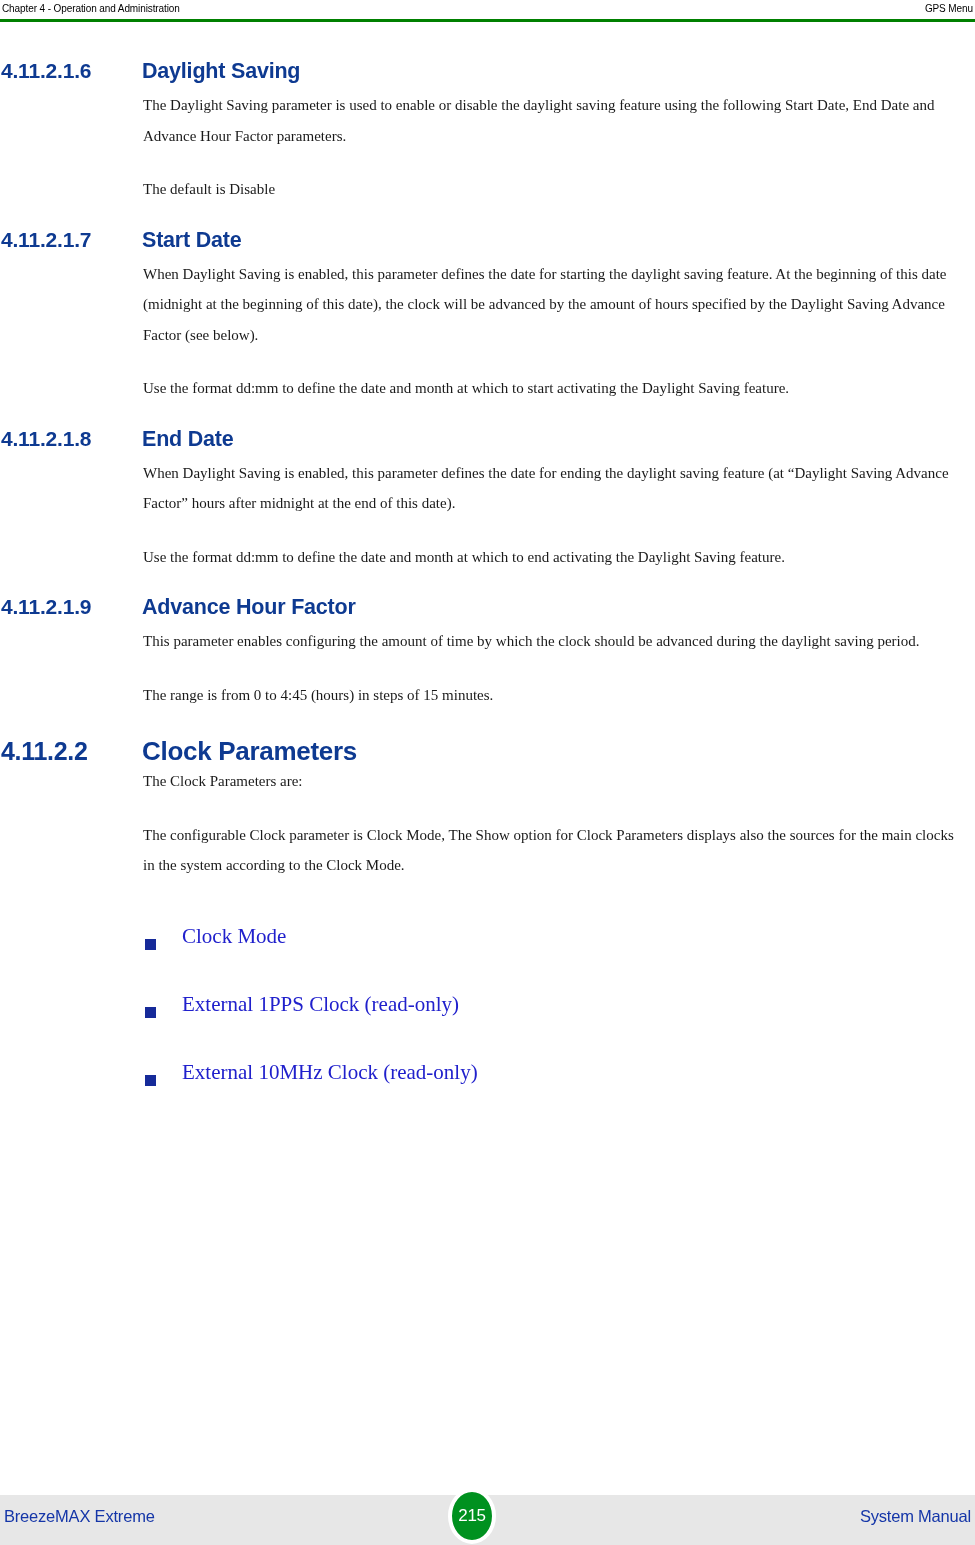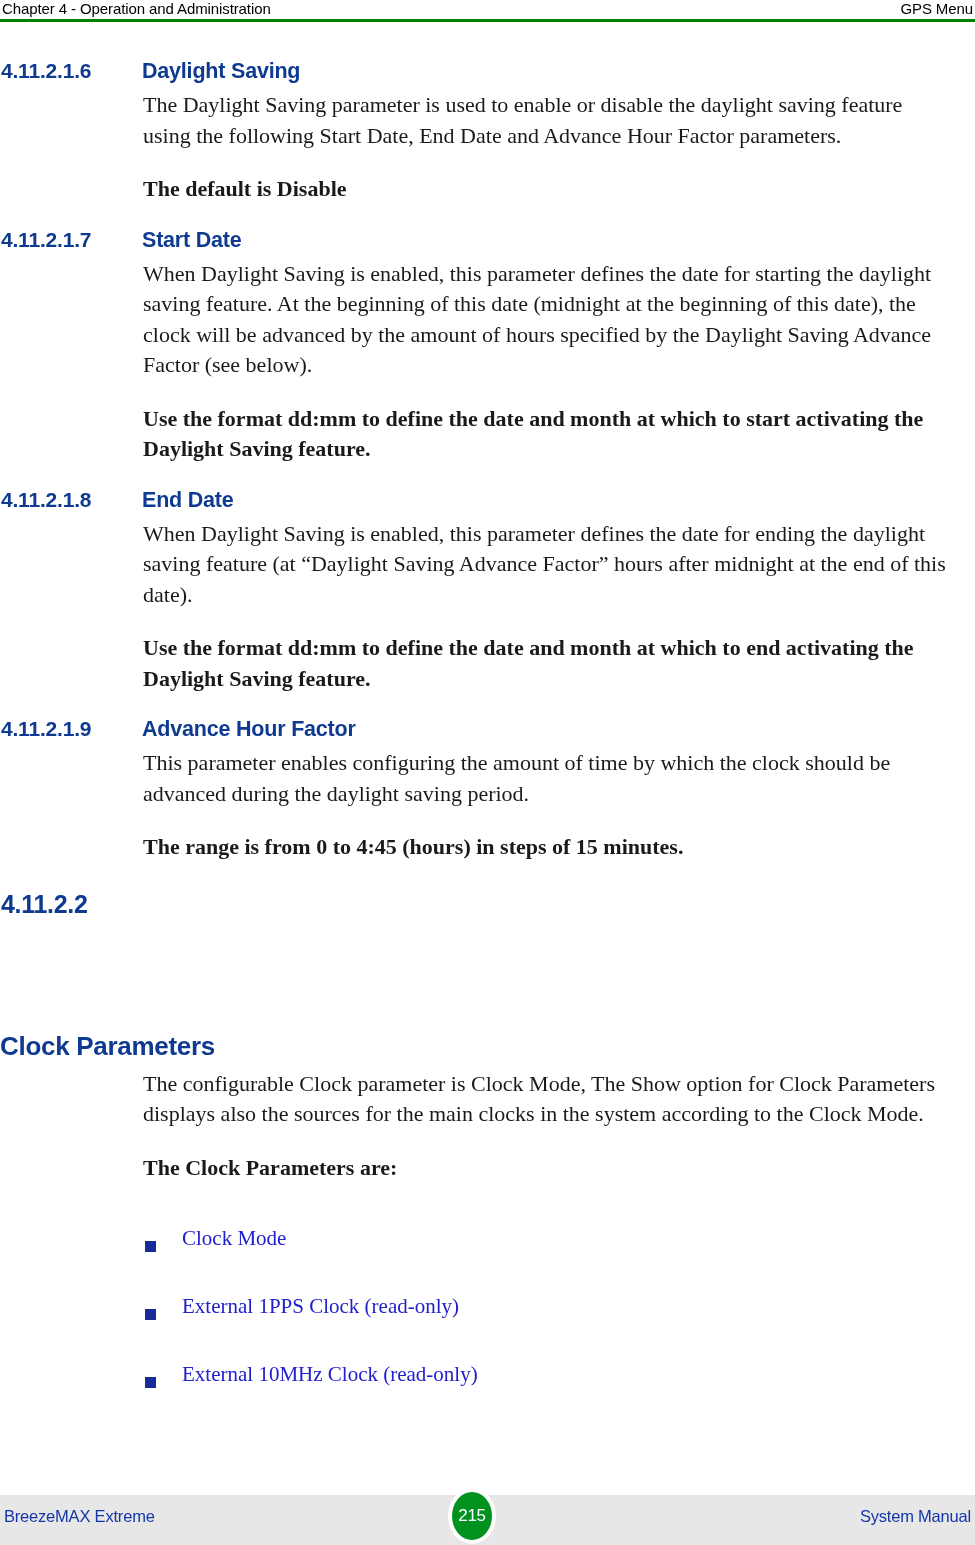--- a/index.html
+++ b/index.html
@@ -24,21 +24,21 @@
     width: 975px;
     height: 22px;
     box-sizing: border-box;
   }
   #page-header .hdr-row {
     display: flex;
     justify-content: space-between;
     align-items: flex-start;
     padding: 0 2px;
     font-family: "Liberation Sans", "DejaVu Sans", sans-serif;
-    font-size: 15px;
+    font-size: 10px;
     line-height: 17px;
     color: #000000;
     letter-spacing: -0.1px;
   }
   #page-header .hdr-rule {
     position: absolute;
     left: 0;
     top: 19px;
     width: 975px;
     height: 3px;
@@ -81,40 +81,39 @@
     letter-spacing: -0.2px;
     margin-top: 22px;
     margin-bottom: 6px;
   }
   .h4 .num { font-size: 21px; }
   .h3 {
     font-size: 26px;
     line-height: 30px;
     letter-spacing: -0.3px;
     margin-top: 26px;
-    margin-bottom: 8px;
-    flex-direction: column;
+    margin-bottom: 0;
   }
   .h3 .num { font-size: 25px; }
 
   
   .h4.first { margin-top: 42px; }
 
   
   p.body {
     margin: 0 0 0 0;
     padding-left: 143px;
     padding-right: 21px;
     font-family: "Liberation Serif", "DejaVu Serif", serif;
-    font-size: 22px;
+    font-size: 15px;
     line-height: 30.5px;
     color: #1a1a1a;
     text-align: left;
   }
-  p.body + p.body { margin-top: 23px; font-weight: bold; }
+  p.body + p.body { margin-top: 23px; }
 
   
   ul.xreflist {
     list-style: none;
     margin: 0;
     padding: 0;
   }
   ul.xreflist li {
     display: flex;
     align-items: flex-end;
@@ -231,22 +230,22 @@
     </div>
     <p class="body">This parameter enables configuring the amount of time by which the clock should be advanced during the daylight saving period.</p>
     <p class="body">The range is from 0 to 4:45 (hours) in steps of 15 minutes.</p>
   </div>
 
   <div class="sec">
     <div class="heading h3">
       <span class="num">4.11.2.2</span>
       <span class="title">Clock Parameters</span>
     </div>
+    <p class="body list-lead">The Clock Parameters are:</p>
     <p class="body">The configurable Clock parameter is Clock Mode, The Show option for Clock Parameters displays also the sources for the main clocks in the system according to the Clock Mode.</p>
-    <p class="body list-lead">The Clock Parameters are:</p>
 
     <ul class="xreflist">
       <li>
         <span class="bullet"></span>
         <a class="xref" href="#">Clock Mode</a>
       </li>
       <li>
         <span class="bullet"></span>
         <a class="xref" href="#">External 1PPS Clock (read-only)</a>
       </li>

